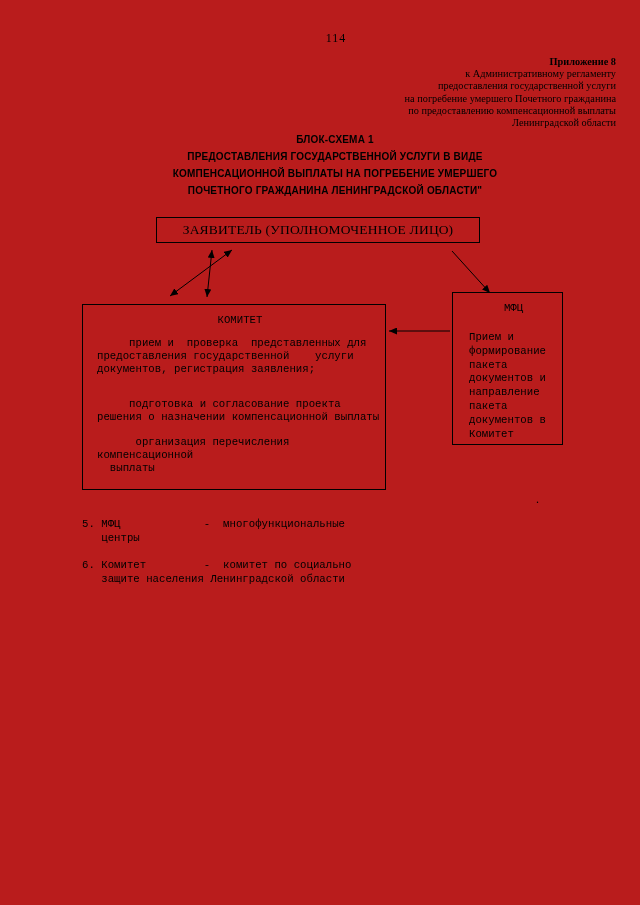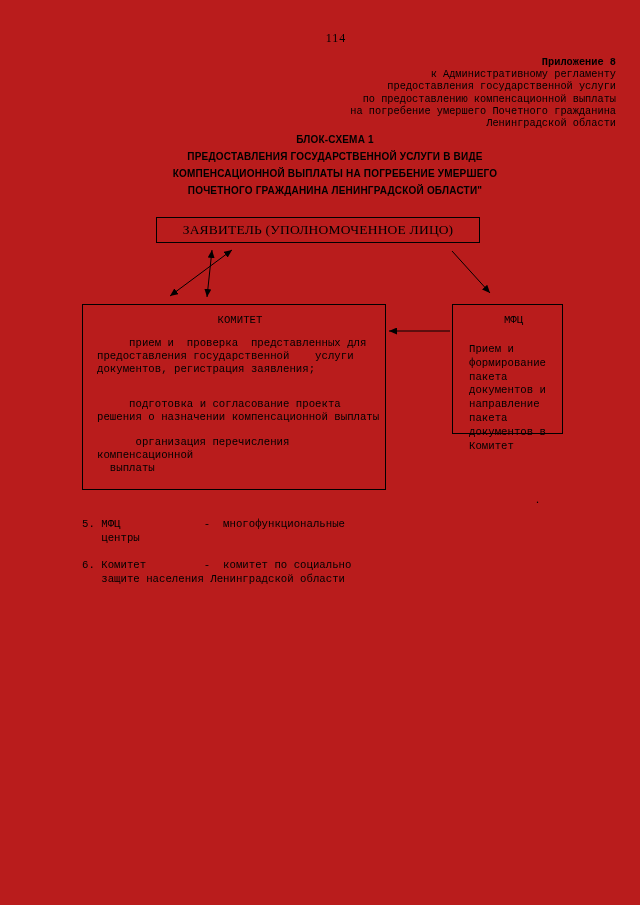--- a/index.html
+++ b/index.html
@@ -25,21 +25,21 @@
     font-size: 12px;
     letter-spacing: 1px;
   }
   .appendix {
     position: absolute;
     top: 56px;
     right: 24px;
     text-align: right;
     font-size: 10.3px;
     line-height: 12.2px;
-    font-family: Liberation Mono, monospace;
+    font-family: Liberation Serif, serif;
   }
   .appendix .bold { font-weight: bold; }
   .doc-title {
     position: absolute;
     top: 131px;
     left: 0;
     width: 670px;
     text-align: center;
     font-family: "Liberation Sans", sans-serif;
     font-size: 10px;
@@ -71,23 +71,23 @@
     padding-left: 12px;
   }
   .committee-box {
     left: 82px;
     top: 304px;
     width: 304px;
     height: 186px;
   }
   .mfc-box {
     left: 452px;
-    top: 304px;
+    top: 292px;
     width: 111px;
-    height: 130px;
+    height: 153px;
   }
   .box-title {
     text-align: center;
     margin-top: 9px;
     line-height: 13px;
   }
   .mono-block {
     white-space: pre-wrap;
     line-height: 13px;
     padding-left: 2px;
@@ -133,22 +133,22 @@
 <body>
 
 <div class="page">
 
   <div class="page-number">114</div>
 
   <div class="appendix">
     <div class="bold">Приложение 8</div>
     <div>к Административному регламенту</div>
     <div>предоставления государственной услуги</div>
+    <div>на погребение умершего Почетного гражданина</div>
     <div>по предоставлению компенсационной выплаты</div>
-    <div>на погребение умершего Почетного гражданина</div>
     <div>Ленинградской области</div>
   </div>
 
   <div class="doc-title">
     <div>БЛОК-СХЕМА 1</div>
     <div>ПРЕДОСТАВЛЕНИЯ ГОСУДАРСТВЕННОЙ УСЛУГИ В ВИДЕ</div>
     <div>КОМПЕНСАЦИОННОЙ ВЫПЛАТЫ НА ПОГРЕБЕНИЕ УМЕРШЕГО</div>
     <div>ПОЧЕТНОГО ГРАЖДАНИНА ЛЕНИНГРАДСКОЙ ОБЛАСТИ"</div>
   </div>
 

